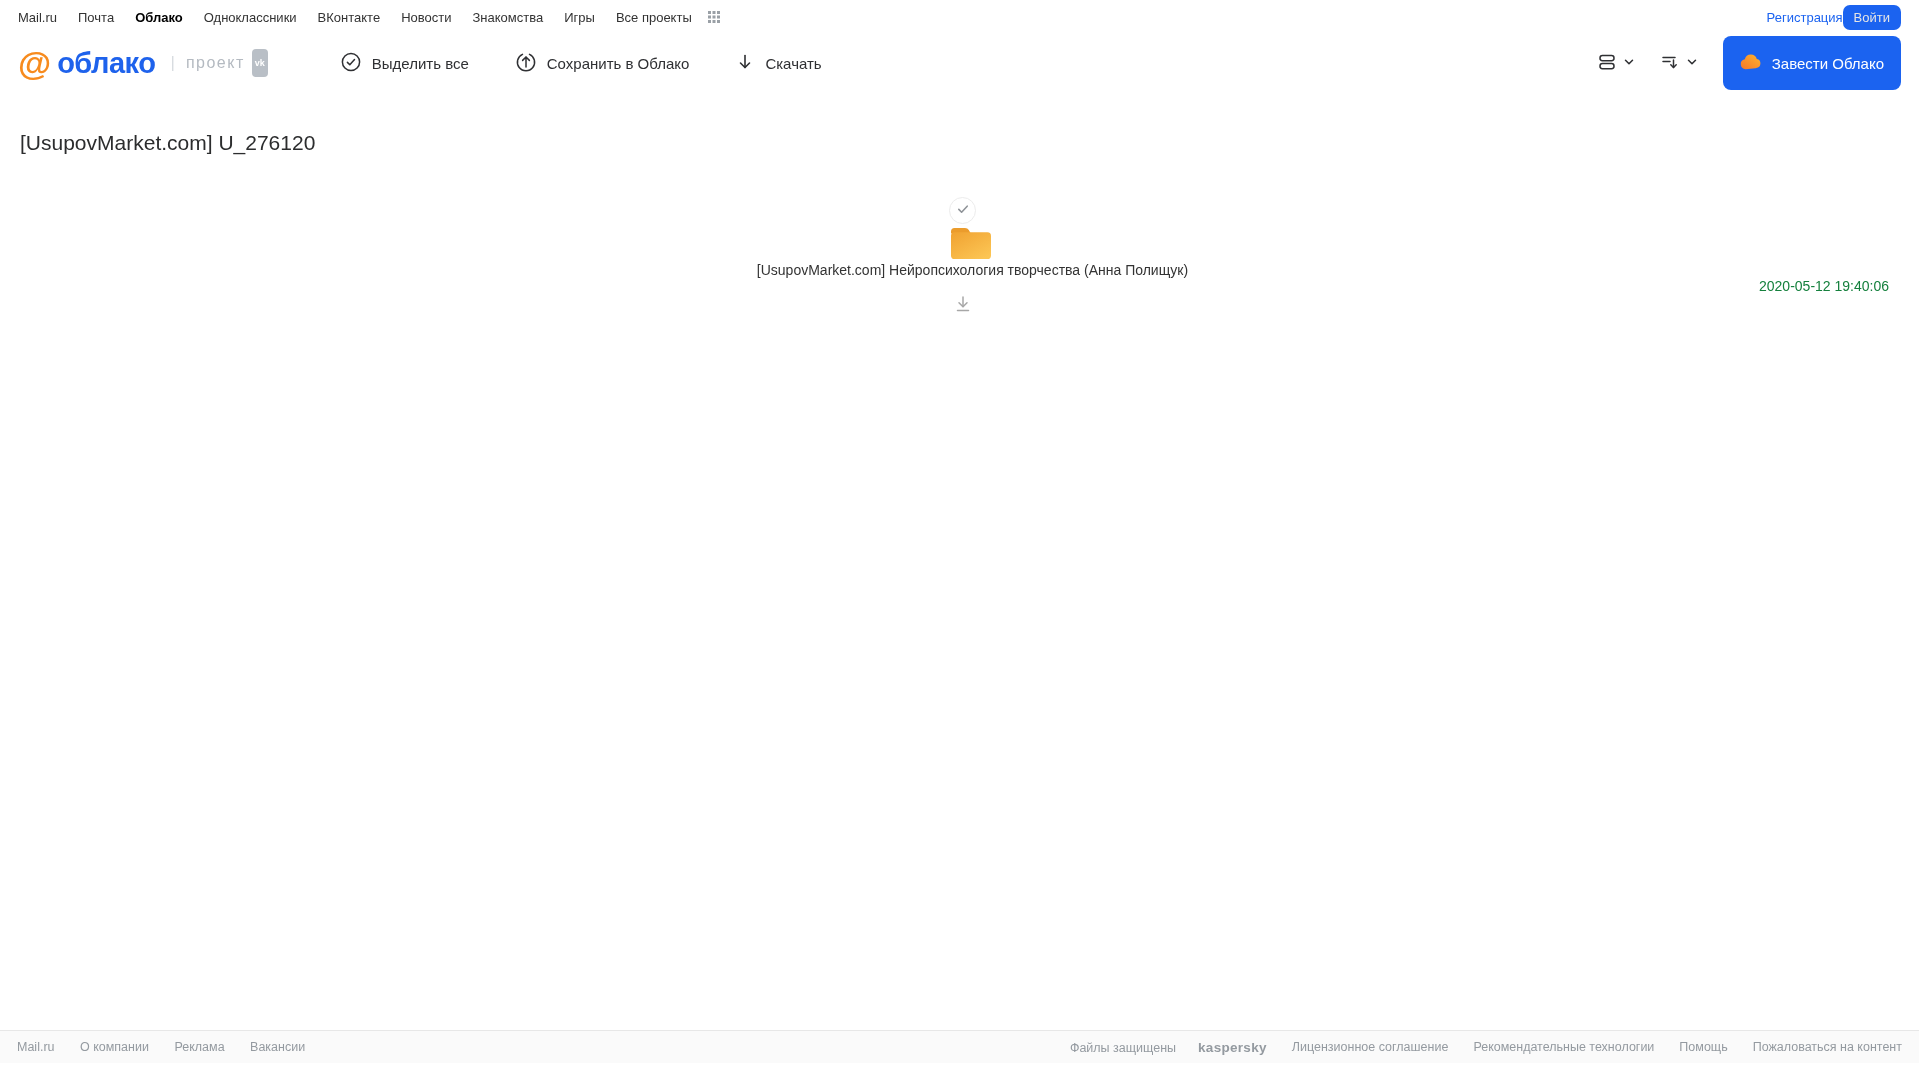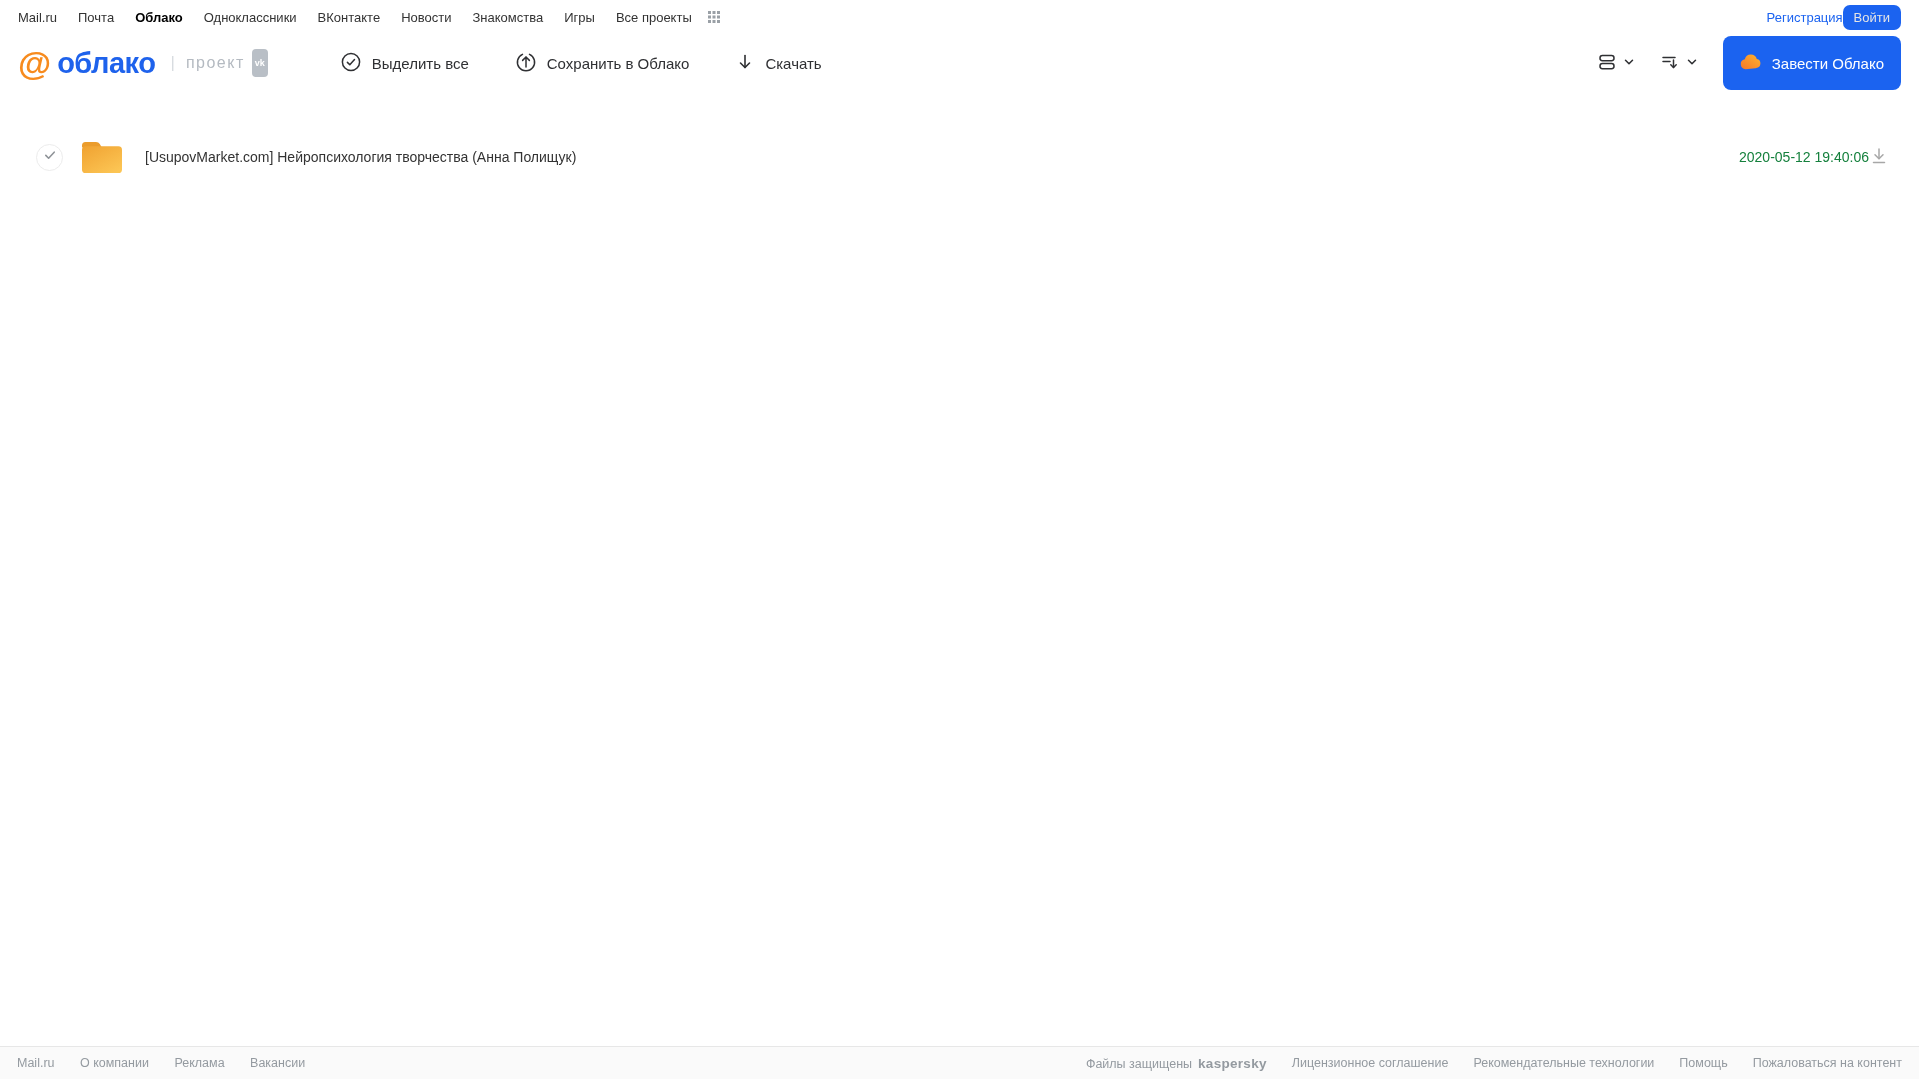--- a/index.html
+++ b/index.html
@@ -66,44 +66,45 @@
   }
 
   
   .page-title { font-size:21px; font-weight:400; color:#2c2d2e; margin:37px 0 0 20px; line-height:28px; }
 
   .file-row {
     display:flex; align-items:center;
     height:50px; margin-top:40px;
     padding:0 30px 0 36px;
     cursor:pointer;
+    flex-direction:column;
   }
   .row-checkbox {
     width:27px; height:27px; border-radius:50%;
     border:1px solid #ececec; background:#fff;
     display:flex; align-items:center; justify-content:center;
     flex:none; cursor:pointer;
   }
   .folder-wrap { margin-left:16px; display:flex; flex:none; }
   .file-name { margin-left:20px; font-size:14px; color:#333; }
   .file-date { margin-left:auto; font-size:14px; color:#15803d; white-space:nowrap; }
   .file-dl-btn { background:none; border:none; cursor:pointer; display:flex; }
 
   
   .footer {
-    position:absolute; left:0; right:0; bottom:0;
+    position:absolute; left:0; right:0; bottom:16px;
     height:33px; border-top:1px solid #e7e7e7; background:#fafafa;
     display:flex; align-items:center;
     padding:12px 17px; font-size:12.5px; color:#949aa0;
   }
   .footer a { color:#949aa0; }
   .footer .f-left a { margin-right:22px; }
   .footer-right { margin-left:auto; display:flex; align-items:center; }
   .footer-right > * { margin-left:25px; }
-  .kaspersky-wrap { display:flex; align-items:baseline; margin-left:10px; }
+  .kaspersky-wrap { display:flex; align-items:baseline; margin-left:10px;gap:16px; }
   .kaspersky-logo { color:#006d5c; font-weight:700; font-size:13.5px; letter-spacing:0.3px; margin-left:6px; }
 </style>
 </head>
 <body>
 
 <div class="topnav">
   <a class="nav-link">Mail.ru</a>
   <a class="nav-link">Почта</a>
   <a class="nav-link current">Облако</a>
   <a class="nav-link">Одноклассники</a>
@@ -216,20 +217,21 @@
           </defs>
           <path d="M5.6 16.2 a5 5 0 0 1-.8-9.9 a6.2 6.2 0 0 1 12-0.2 a4.5 4.5 0 0 1-0.6 8.9 q-0.3 0.2-0.8 0.2 z" fill="url(#cldg)"></path>
         </svg>
       </span>
       <span>Завести Облако</span>
     </button>
   </div>
 </div>
 
 <div>
+  <h1 class="page-title">[UsupovMarket.com] U_276120</h1>
 
   <div class="file-row">
     <span class="row-checkbox">
       <span>
         <svg width="14" height="14" viewBox="0 0 14 14" fill="none" stroke="#8f9398" stroke-width="1.6" stroke-linecap="round" stroke-linejoin="round">
           <path d="M2.8 7.4l2.8 2.8 5.6-6"></path>
         </svg>
       </span>
     </span>
 

